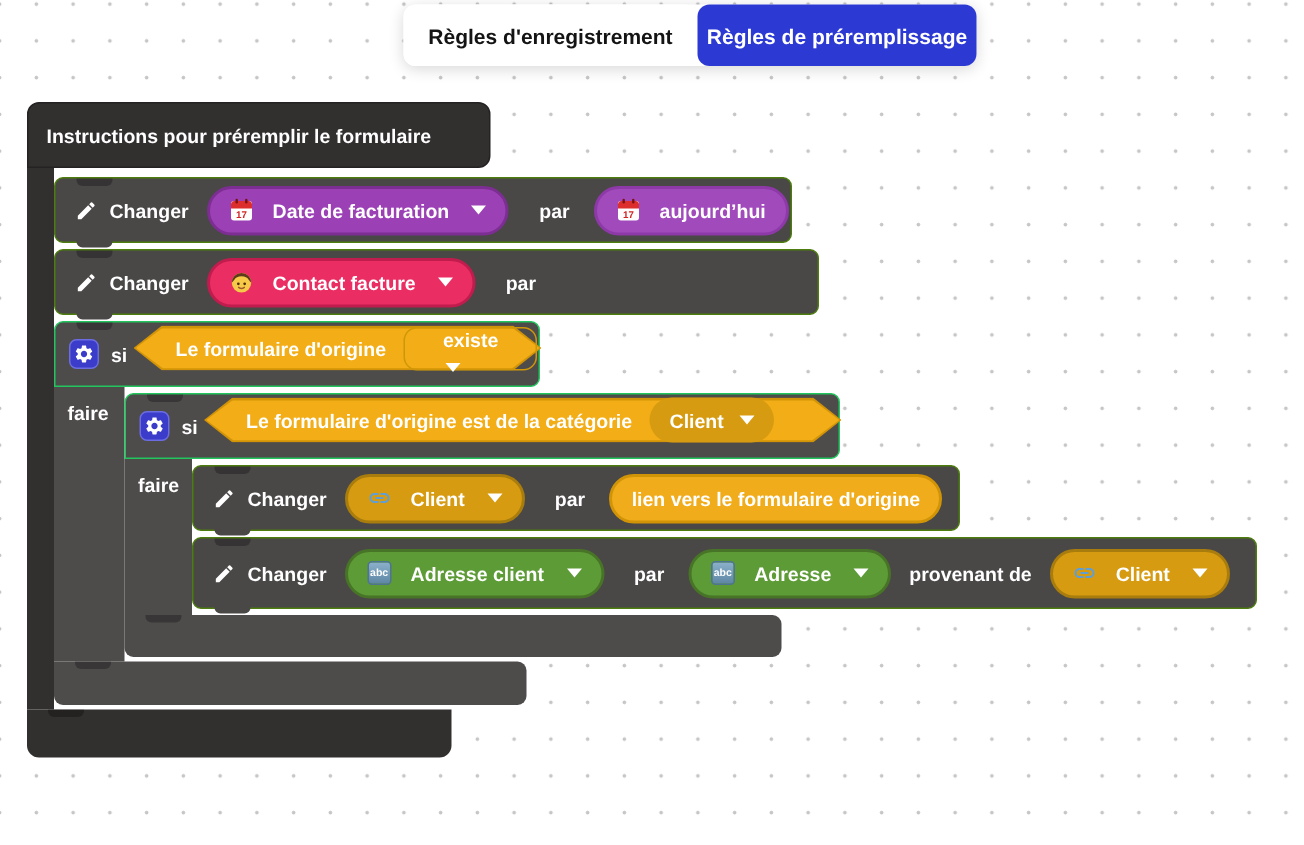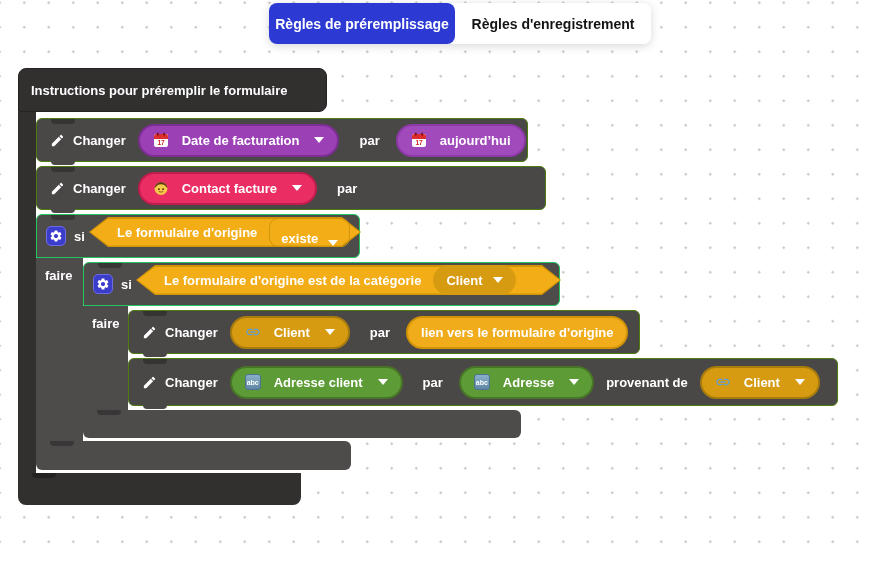--- a/index.html
+++ b/index.html
@@ -78,45 +78,45 @@
   
   .hex { height:30px; }
   .hex-border, .hex-fill { position:absolute; }
   .hex-border { inset:0; background:#d29407;
     clip-path:polygon(19px 0, calc(100% - 19px) 0, 100% 50%, calc(100% - 19px) 100%, 19px 100%, 0 50%); }
   .hex-fill { inset:1.5px; background:#f2ad17;
     clip-path:polygon(18px 0, calc(100% - 18px) 0, 100% 50%, calc(100% - 18px) 100%, 18px 100%, 0 50%); }
   .hex-content { position:relative; height:100%; display:flex; align-items:center; padding:0 24px 0 28px; }
 
   .dd-outline { height:29px; border:1.5px solid #cf9708; border-radius:9px;
-                display:flex; align-items:flex-end; gap:8px; padding:0 11px; cursor:pointer; }
+                display:flex; align-items:flex-start; gap:8px; padding:0 25px; cursor:pointer;flex-direction:column; }
   .dd-goldpill { height:30px; background:#d69b11; border-radius:15px;
                  display:flex; align-items:center; gap:8px; padding:0 13px; cursor:pointer; }
 
   
   .gear-badge { width:20px; height:20px; border-radius:5px; background:#3c3ccb;
                 border:1px solid #6b6de0; display:flex; align-items:center; justify-content:center;
                 cursor:pointer; flex:none; }
   .abc-badge { width:16px; height:16px; border-radius:3px;
                background:linear-gradient(#8ab0ca, #5f87a5); border:1px solid #4e7490;
                color:#fff; font-size:7px; font-weight:bold;
                display:flex; align-items:center; justify-content:center; flex:none; }
   .icon-svg { display:block; flex:none; }
   .gap8 { width:8px; flex:none; } .gap12 { width:12px; flex:none; }
   .gap16 { width:16px; flex:none; } .gap20 { width:20px; flex:none; }
 </style>
 </head>
 <body>
 
 <div class="tabbar">
+  <div class="tab inactive">
+    <span>Règles d'enregistrement</span>
+  </div>
   <div class="tab active">
     <span>Règles de préremplissage</span>
-  </div>
-  <div class="tab inactive">
-    <span>Règles d'enregistrement</span>
   </div>
 </div>
 
 <div class="workspace">
 
   <div class="abs cont-head">
     <span class="blk-text">Instructions pour préremplir le formulaire</span>
   </div>
   <div class="abs cont-spine"></div>
   <div class="abs cont-foot">

